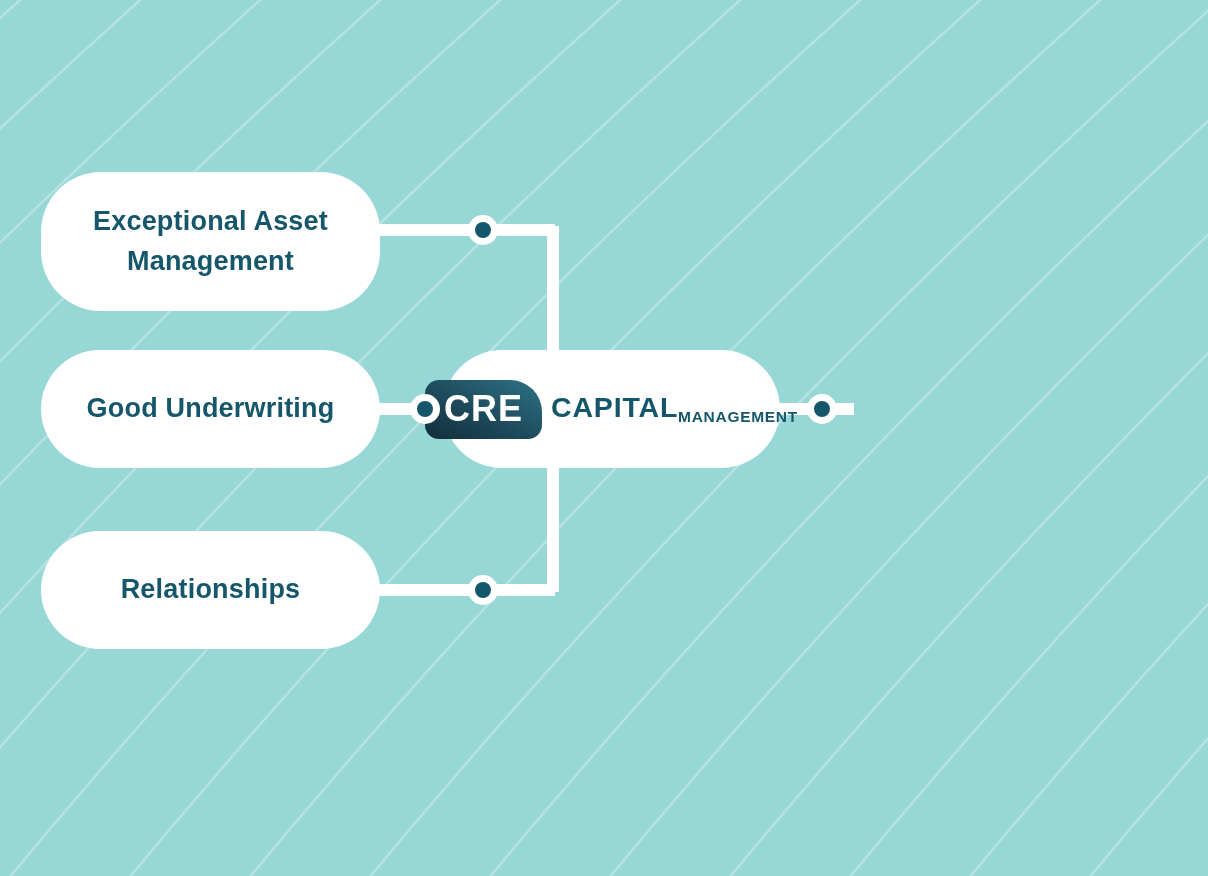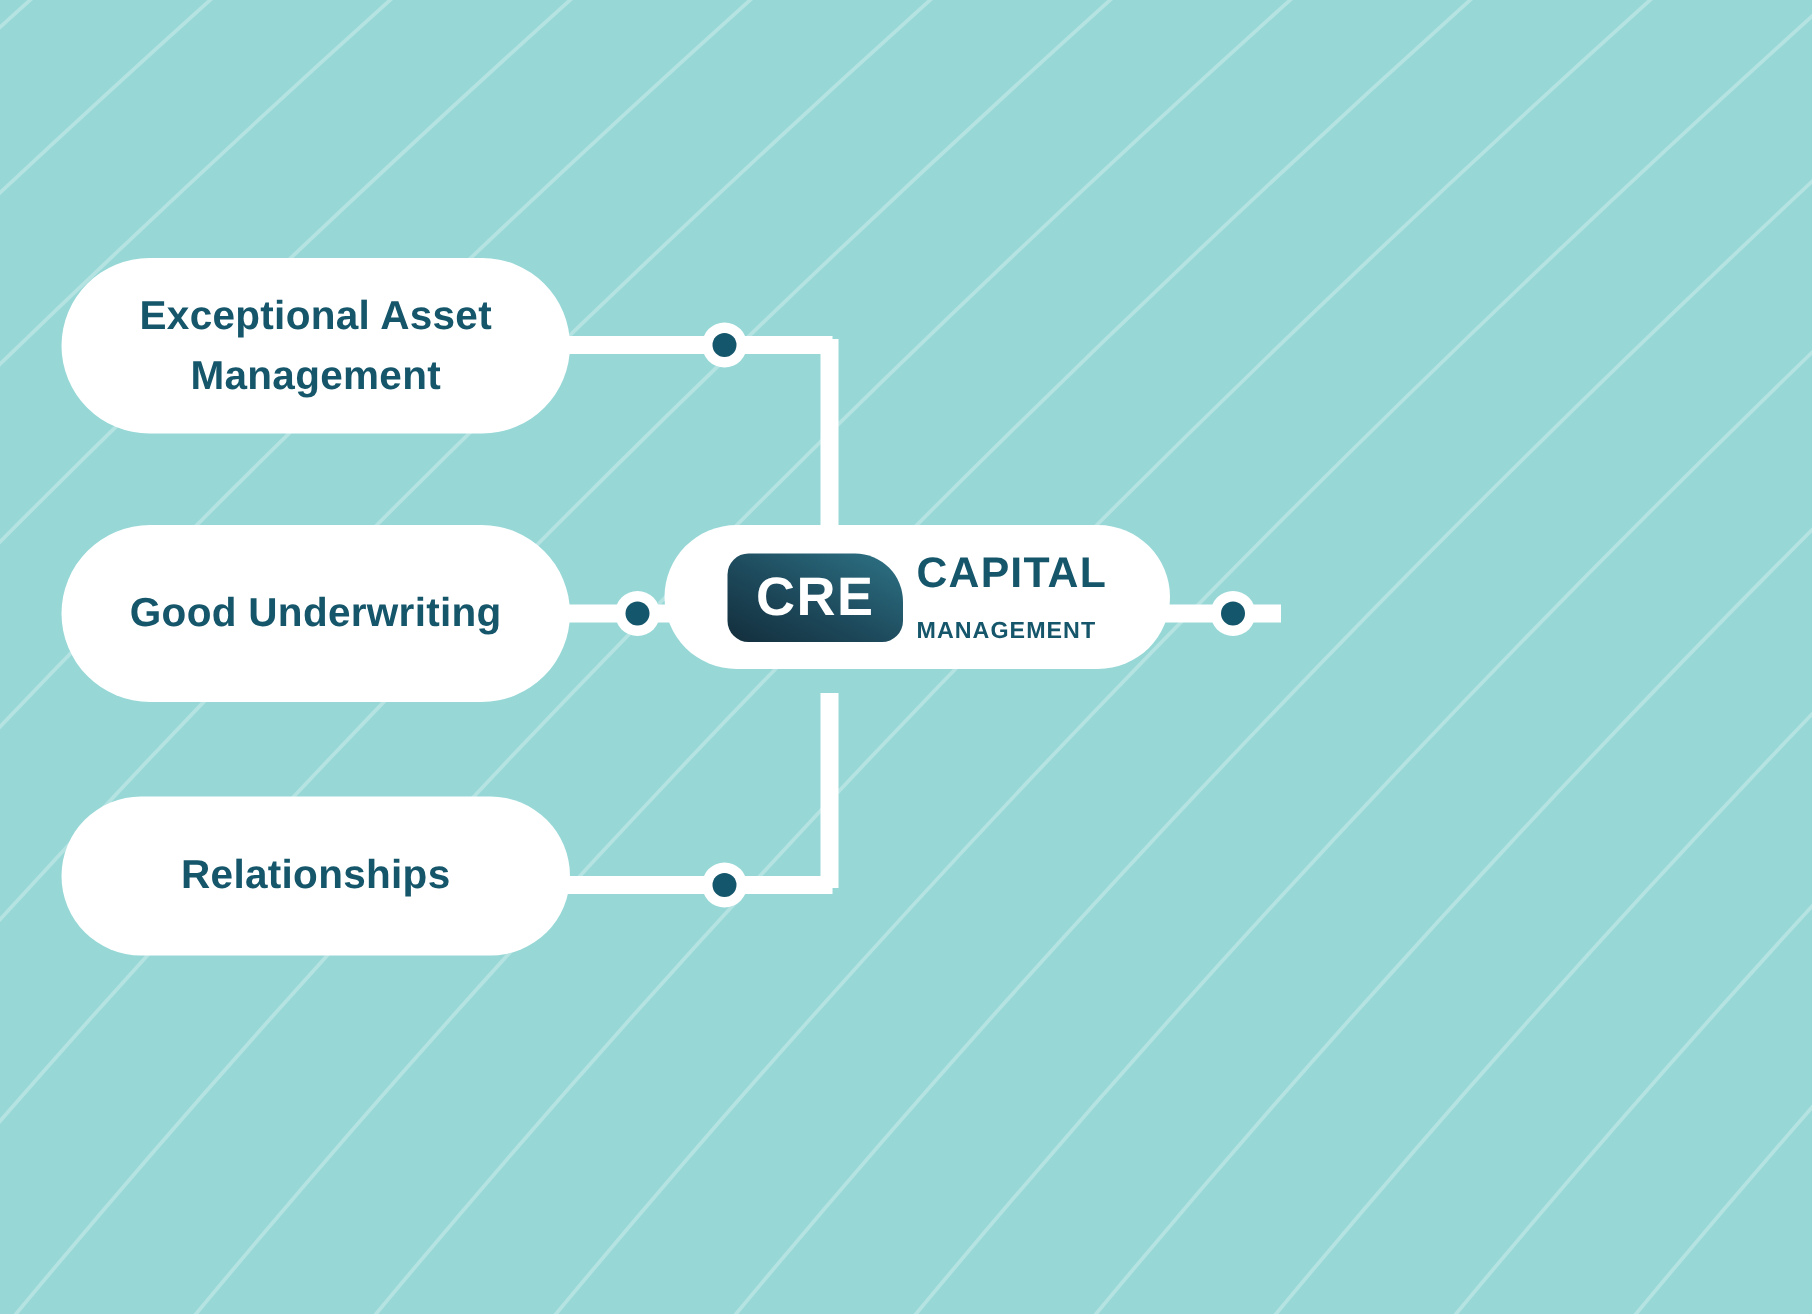--- a/index.html
+++ b/index.html
@@ -57,26 +57,26 @@
     align-items: center;
     justify-content: center;
     text-align: center;
     color: #15566b;
     font-weight: bold;
     font-size: 27px;
     letter-spacing: 0.2px;
     line-height: 1.45;
   }
   .node .one-line { white-space: nowrap; }
-  .node-1 { left: 41px;  top: 172px; width: 339px; height: 117px; padding: 0 28px; }
+  .node-1 { left: 41px;  top: 172px; width: 339px; height: 139px; padding: 0 28px; }
   .node-2 { left: 41px;  top: 350px; width: 339px; height: 118px; }
-  .node-3 { left: 41px;  top: 531px; width: 339px; height: 106px; }
+  .node-3 { left: 41px;  top: 531px; width: 339px; height: 118px; }
   .node-4 { left: 848px; top: 350px; width: 332px; height: 118px; }
   .node-center {
-    left: 443px; top: 350px; width: 337px; height: 96px;
+    left: 443px; top: 350px; width: 337px; height: 118px;
     gap: 9px;
   }
   
   .badge {
     width: 117px; height: 59px;
     border-radius: 14px 32px 14px 14px;
     background: linear-gradient(to top right, #132e3c 0%, #1d4a5c 45%, #2e7386 100%);
     display: flex;
     align-items: center;
     justify-content: center;
@@ -84,21 +84,21 @@
   }
   .badge-text {
     color: #ffffff;
     font-weight: bold;
     font-size: 36px;
     letter-spacing: 1px;
     line-height: 1;
   }
   .brand {
     display: flex;
-    flex-direction: column;
+    flex-direction: row;
     align-items: flex-start;
     justify-content: center;
   }
   .brand-top {
     color: #15566b;
     font-weight: bold;
     font-size: 28.5px;
     letter-spacing: 0.8px;
     line-height: 1;
   }

